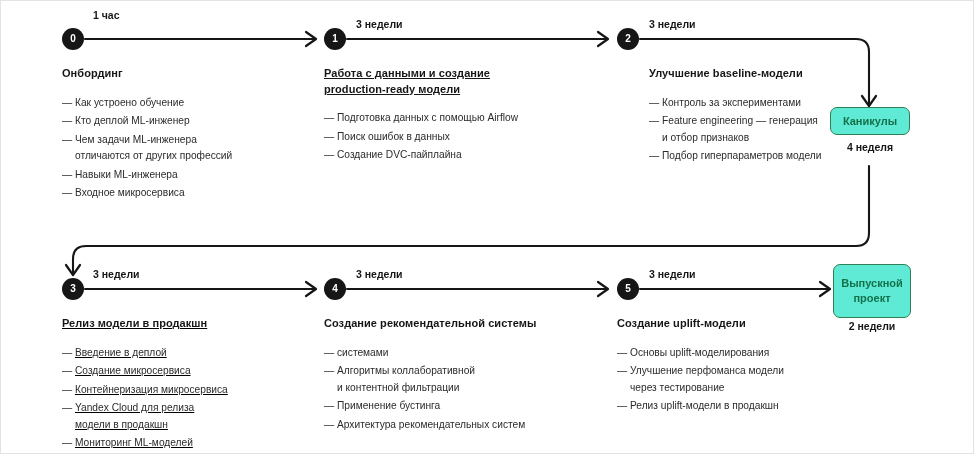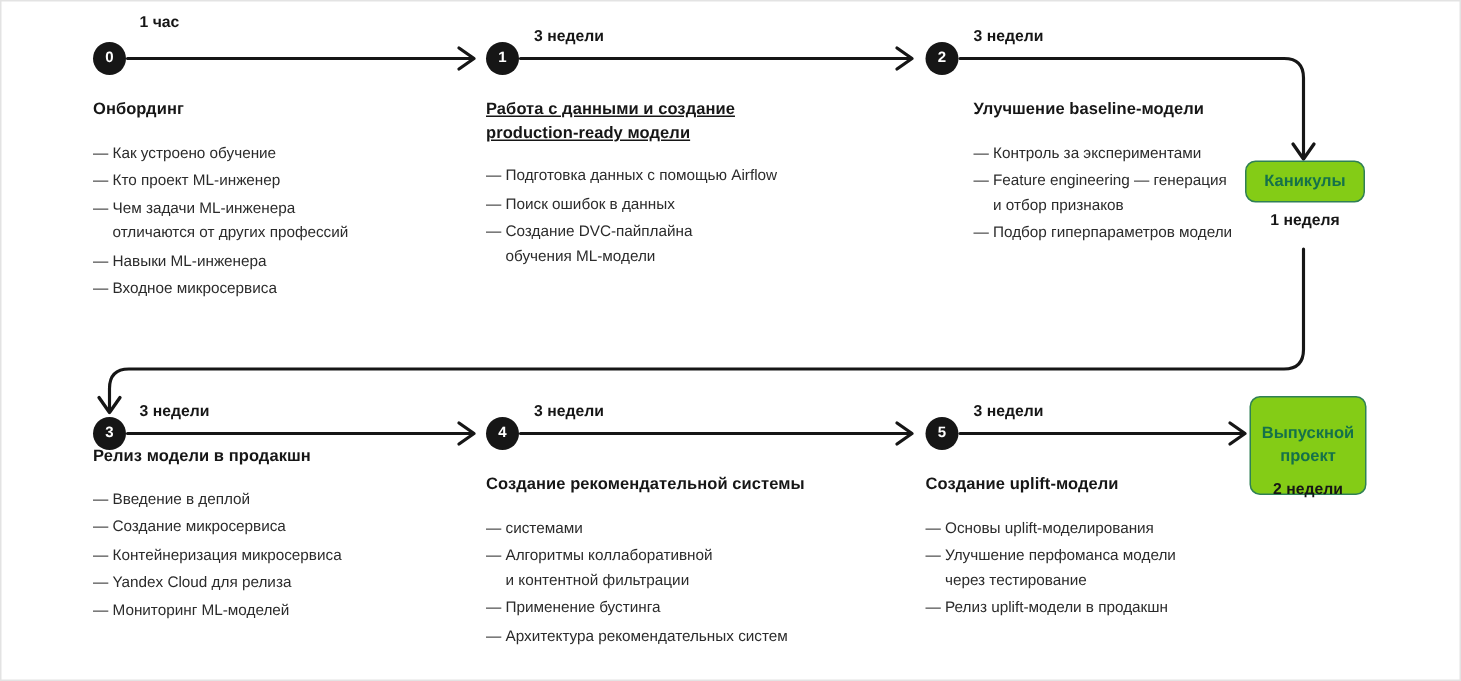--- a/index.html
+++ b/index.html
@@ -88,21 +88,21 @@
     border: 1.4px solid #2f8055;
     border-radius: 7px;
     color: #15714a;
     font-size: 11px;
     font-weight: bold;
     display: flex;
     align-items: center;
     justify-content: center;
     text-align: center;
     line-height: 1.35;
-    background: #84cc16;
+    background: #5eead4;
     z-index: 3;
   }
   .badge-caption {
     position: absolute;
     font-size: 10.5px;
     font-weight: bold;
     color: #161616;
     text-align: center;
     white-space: nowrap;
     z-index: 3;
@@ -151,72 +151,72 @@
 
   <div class="node" style="left:616px; top:27px;">
     <span>2</span>
   </div>
   <div class="duration" style="left:648px; top:17px;">3 недели</div>
 
   <div class="stage" style="left:61px; top:65px;">
     <div class="stage-title">Онбординг</div>
     <ul class="bullets">
       <li class="bullet"><span class="dash">—</span><span>Как устроено обучение</span></li>
-      <li class="bullet"><span class="dash">—</span><span>Кто проект ML-инженер</span></li>
+      <li class="bullet"><span class="dash">—</span><span>Кто деплой ML-инженер</span></li>
       <li class="bullet"><span class="dash">—</span><span>Чем задачи ML-инженера</span><span class="cont">отличаются от других профессий</span></li>
       <li class="bullet"><span class="dash">—</span><span>Навыки ML-инженера</span></li>
       <li class="bullet"><span class="dash">—</span><span>Входное микросервиса</span></li>
     </ul>
   </div>
 
   <div class="stage" style="left:323px; top:65px;">
     <div class="stage-title" style="width:200px;text-decoration:underline;">Работа с данными и создание production-ready модели</div>
     <ul class="bullets">
       <li class="bullet"><span class="dash">—</span><span>Подготовка данных с помощью Airflow</span></li>
       <li class="bullet"><span class="dash">—</span><span>Поиск ошибок в данных</span></li>
-      <li class="bullet"><span class="dash">—</span><span>Создание DVC-пайплайна</span><span class="cont">обучения ML-модели</span></li>
+      <li class="bullet"><span class="dash">—</span><span>Создание DVC-пайплайна</span></li>
     </ul>
   </div>
 
   <div class="stage" style="left:616px; top:65px; width:215px;margin-left:32px;">
     <div class="stage-title">Улучшение baseline-модели</div>
     <ul class="bullets">
       <li class="bullet"><span class="dash">—</span><span>Контроль за экспериментами</span></li>
       <li class="bullet"><span class="dash">—</span><span>Feature engineering — генерация</span><span class="cont">и отбор признаков</span></li>
       <li class="bullet"><span class="dash">—</span><span>Подбор гиперпараметров модели</span></li>
     </ul>
   </div>
 
   <div class="badge" style="left:829px; top:106px; width:80px; height:28px;">
     <span>Каникулы</span>
   </div>
-  <div class="badge-caption" style="left:829px; top:140px; width:80px;">1 неделя</div>
+  <div class="badge-caption" style="left:829px; top:140px; width:80px;">4 неделя</div>
 
   <div class="node" style="left:61px; top:277px;">
     <span>3</span>
   </div>
   <div class="duration" style="left:92px; top:267px;">3 недели</div>
 
   <div class="node" style="left:323px; top:277px;">
     <span>4</span>
   </div>
   <div class="duration" style="left:355px; top:267px;">3 недели</div>
 
   <div class="node" style="left:616px; top:277px;">
     <span>5</span>
   </div>
   <div class="duration" style="left:648px; top:267px;">3 недели</div>
 
-  <div class="stage" style="left:61px; top:296px;">
+  <div class="stage" style="left:61px; top:315px;text-decoration:underline;">
     <div class="stage-title">Релиз модели в продакшн</div>
     <ul class="bullets">
       <li class="bullet"><span class="dash">—</span><span>Введение в деплой</span></li>
       <li class="bullet"><span class="dash">—</span><span>Создание микросервиса</span></li>
       <li class="bullet"><span class="dash">—</span><span>Контейнеризация микросервиса</span></li>
-      <li class="bullet"><span class="dash">—</span><span>Yandex Cloud для релиза</span></li>
+      <li class="bullet"><span class="dash">—</span><span>Yandex Cloud для релиза</span><span class="cont">модели в продакшн</span></li>
       <li class="bullet"><span class="dash">—</span><span>Мониторинг ML-моделей</span></li>
     </ul>
   </div>
 
   <div class="stage" style="left:323px; top:315px; width:250px;">
     <div class="stage-title">Создание рекомендательной системы</div>
     <ul class="bullets">
       <li class="bullet"><span class="dash">—</span><span class="cont">системами</span></li>
       <li class="bullet"><span class="dash">—</span><span>Алгоритмы коллаборативной</span><span class="cont">и контентной фильтрации</span></li>
       <li class="bullet"><span class="dash">—</span><span>Применение бустинга</span></li>
@@ -226,18 +226,18 @@
 
   <div class="stage" style="left:616px; top:315px; width:215px;">
     <div class="stage-title">Создание uplift-модели</div>
     <ul class="bullets">
       <li class="bullet"><span class="dash">—</span><span>Основы uplift-моделирования</span></li>
       <li class="bullet"><span class="dash">—</span><span>Улучшение перфоманса модели</span><span class="cont">через тестирование</span></li>
       <li class="bullet"><span class="dash">—</span><span>Релиз uplift-модели в продакшн</span></li>
     </ul>
   </div>
 
-  <div class="badge" style="left:832px; top:263px; width:78px; height:66px;">
+  <div class="badge" style="left:832px; top:263px; width:78px; height:54px;">
     <span>Выпускной проект</span>
   </div>
   <div class="badge-caption" style="left:832px; top:319px; width:78px;">2 недели</div>
 
 </div>
 
 </body></html>

